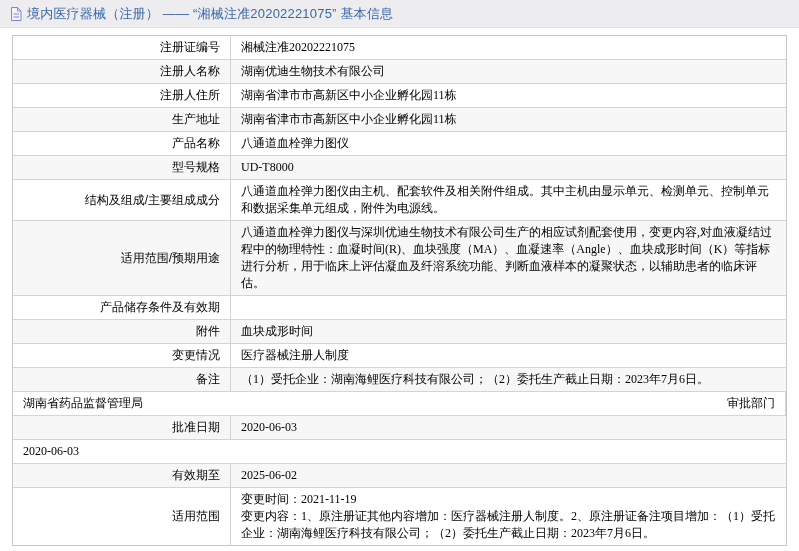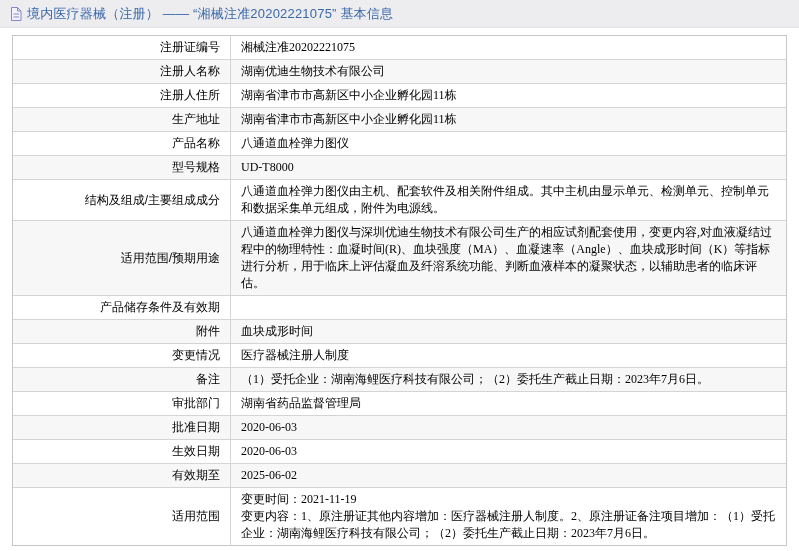--- a/index.html
+++ b/index.html
@@ -131,40 +131,36 @@
 
   <div class="row">
     <div class="cell label">
 
       <span class="label-text">备注</span>
     </div>
     <div class="cell value">（1）受托企业：湖南海鲤医疗科技有限公司；（2）委托生产截止日期：2023年7月6日。</div>
   </div>
 
   <div class="row">
+    <div class="cell value">湖南省药品监督管理局</div>
     <div class="cell label">
 
       <span class="label-text">审批部门</span>
     </div>
-    <div class="cell value">湖南省药品监督管理局</div>
   </div>
 
   <div class="row">
     <div class="cell label">
 
       <span class="label-text">批准日期</span>
     </div>
     <div class="cell value">2020-06-03</div>
   </div>
 
   <div class="row">
-    <div class="cell label">
-
-      <span class="label-text">生效日期</span>
-    </div>
     <div class="cell value">2020-06-03</div>
   </div>
 
   <div class="row">
     <div class="cell label">
 
       <span class="label-text">有效期至</span>
     </div>
     <div class="cell value">2025-06-02</div>
   </div>

